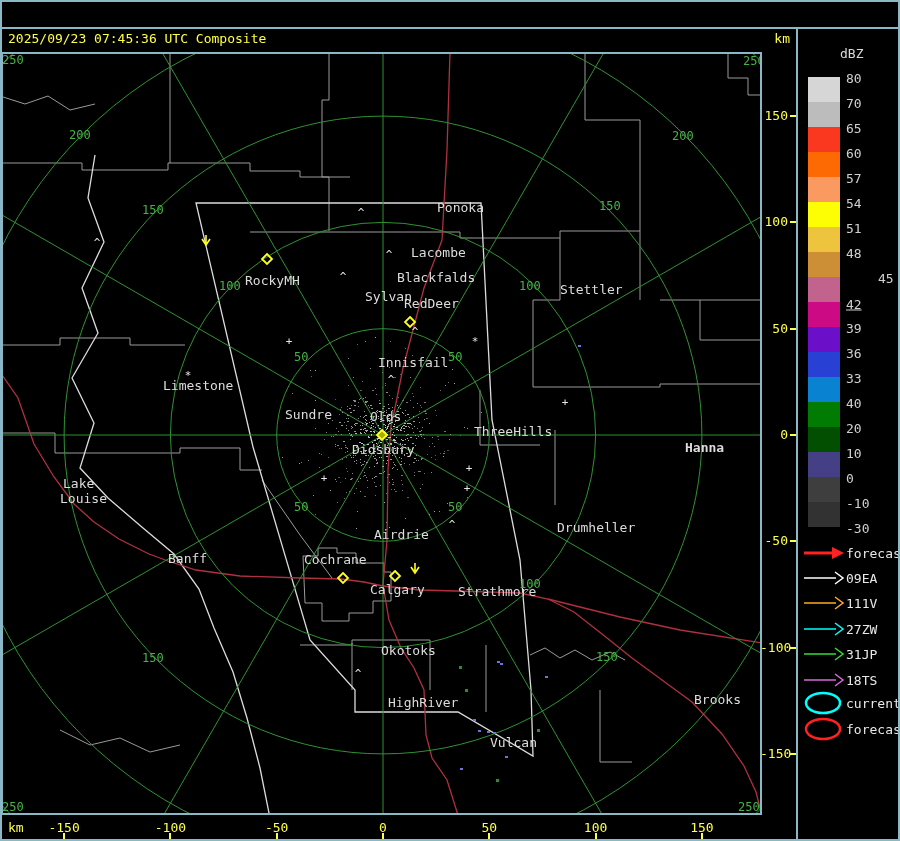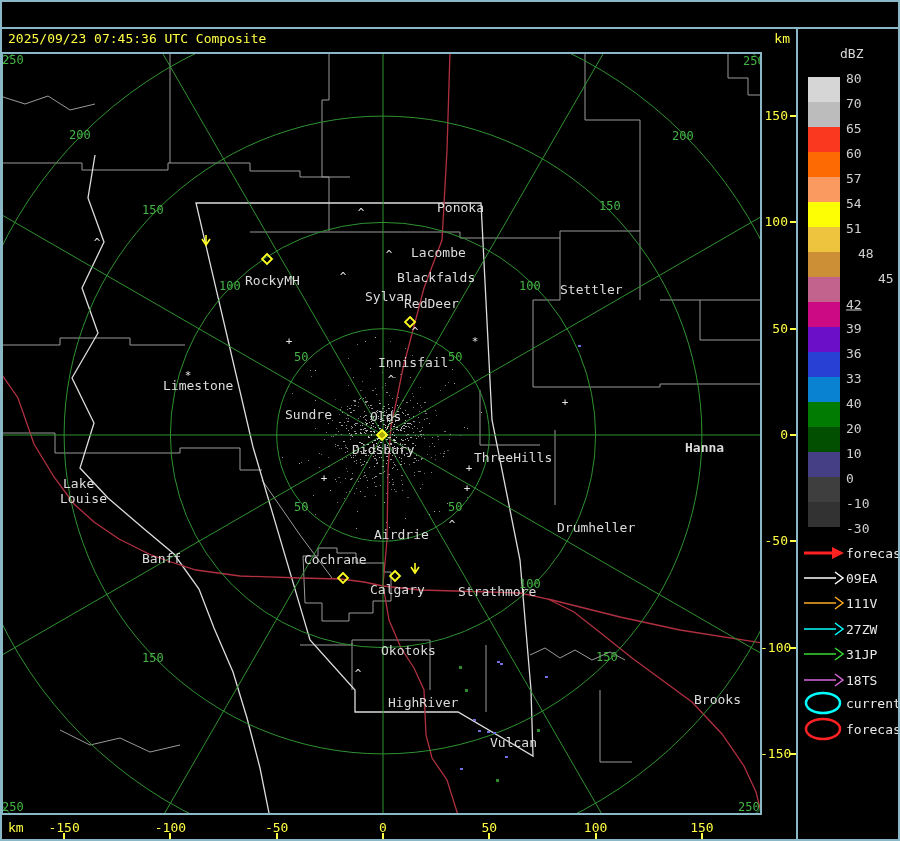--- a/index.html
+++ b/index.html
@@ -710,26 +710,26 @@
       <div class="city" style="left: 394px; top: 223px;">Blackfalds</div>
       <div class="city" style="left: 362px; top: 242px;">Sylvan</div>
       <div class="city" style="left: 401px; top: 249px;">RedDeer</div>
       <div class="city" style="left: 242px; top: 226px;">RockyMH</div>
       <div class="city" style="left: 557px; top: 235px;">Stettler</div>
       <div class="city" style="left: 375px; top: 308px;">Innisfail</div>
       <div class="city" style="left: 160px; top: 331px;">Limestone</div>
       <div class="city" style="left: 282px; top: 360px;">Sundre</div>
       <div class="city" style="left: 367px; top: 362px;">Olds</div>
       <div class="city" style="left: 349px; top: 395px;">Didsbury</div>
-      <div class="city" style="left: 471px; top: 403px;">ThreeHills</div>
+      <div class="city" style="left: 471px; top: 377px;">ThreeHills</div>
       <div class="city" style="left: 682px; top: 393px; font-weight: bold;">Hanna</div>
       <div class="city" style="left: 554px; top: 438px; margin-top: 35px;">Drumheller</div>
       <div class="city" style="left: 60px; top: 429px;">Lake</div>
       <div class="city" style="left: 57px; top: 444px;">Louise</div>
-      <div class="city" style="left: 139px; top: 504px;">Banff</div>
+      <div class="city" style="left: 165px; top: 504px;">Banff</div>
       <div class="city" style="left: 371px; top: 480px;">Airdrie</div>
       <div class="city" style="left: 301px; top: 505px;">Cochrane</div>
       <div class="city" style="left: 367px; top: 535px;">Calgary</div>
       <div class="city" style="left: 455px; top: 537px;">Strathmore</div>
       <div class="city" style="left: 378px; top: 596px;">Okotoks</div>
       <div class="city" style="left: 385px; top: 648px;">HighRiver</div>
       <div class="city" style="left: 487px; top: 688px;">Vulcan</div>
       <div class="city" style="left: 691px; top: 645px;">Brooks</div>
       <div class="rlabel" style="left: 291px; top: 303px;">50</div>
       <div class="rlabel" style="left: 445px; top: 303px;">50</div>
@@ -821,21 +821,21 @@
     <div class="cb-band" style="top: 452px; height: 25px; background: rgb(69, 64, 134);"></div>
     <div class="cb-band" style="top: 477px; height: 25px; background: rgb(62, 62, 62);"></div>
     <div class="cb-band" style="top: 502px; height: 25px; background: rgb(50, 50, 50);"></div>
     <div class="cb-label" style="top: 78px;">80</div>
     <div class="cb-label" style="top: 103px;">70</div>
     <div class="cb-label" style="top: 128px;">65</div>
     <div class="cb-label" style="top: 153px;">60</div>
     <div class="cb-label" style="top: 178px;">57</div>
     <div class="cb-label" style="top: 203px;">54</div>
     <div class="cb-label" style="top: 228px;">51</div>
-    <div class="cb-label" style="top: 253px; margin-left: 12px;">48</div>
+    <div class="cb-label" style="top: 253px;">48</div>
     <div class="cb-label" style="top: 278px; margin-left: 32px;">45</div>
     <div class="cb-label" style="top: 304px; text-decoration: underline;">42</div>
     <div class="cb-label" style="top: 328px;">39</div>
     <div class="cb-label" style="top: 353px;">36</div>
     <div class="cb-label" style="top: 378px;">33</div>
     <div class="cb-label" style="top: 403px;">40</div>
     <div class="cb-label" style="top: 428px;">20</div>
     <div class="cb-label" style="top: 453px;">10</div>
     <div class="cb-label" style="top: 478px;">0</div>
     <div class="cb-label" style="top: 503px;">-10</div>

